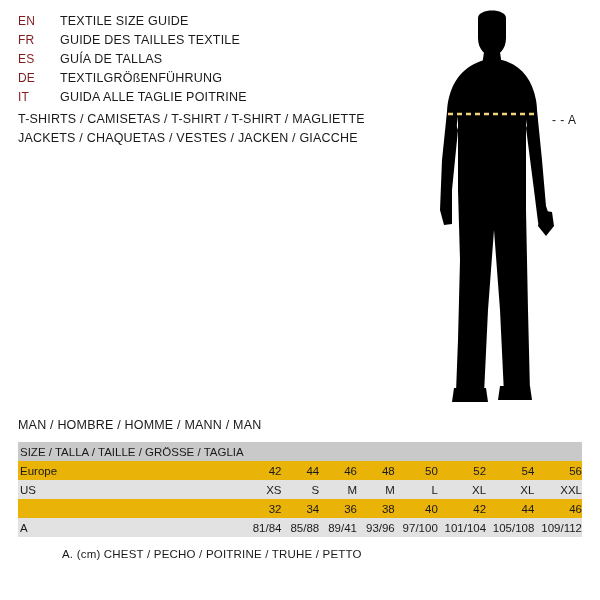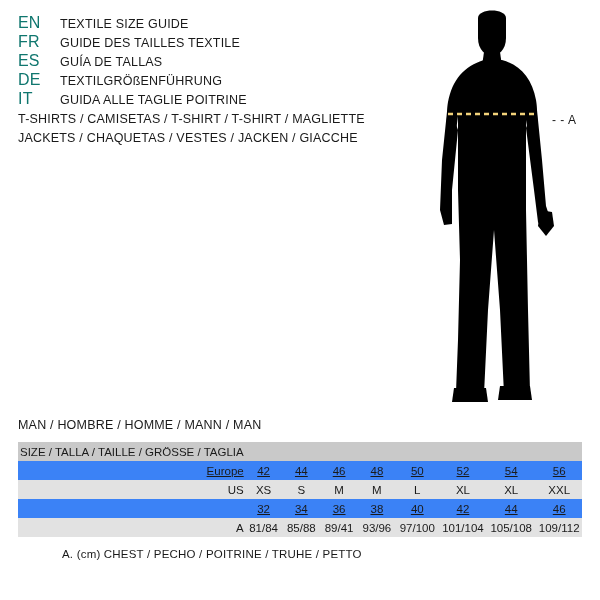--- a/index.html
+++ b/index.html
@@ -28,23 +28,23 @@
     top: 14px;
     width: 380px;
   }
   .lang-row {
     display: flex;
     align-items: baseline;
     height: 19px;
   }
   .lang-code {
     width: 42px;
-    font-size: 16px;
-    letter-spacing: 0.2px;
-    color: #0f766e;
+    font-size: 12px;
+    letter-spacing: 0.2px;
+    color: #7f1d1d;
   }
   .lang-text {
     font-size: 12.5px;
     letter-spacing: 0.2px;
     color: #1a1a1a;
   }
 
   
   .garment-block {
     position: absolute;
@@ -102,30 +102,28 @@
     vertical-align: middle;
     white-space: nowrap;
   }
   tr.row-head td {
     background: #c9c9c9;
   }
   tr.row-alt td {
     background: #e2e2e2;
   }
   tr.row-plain td {
-    background: #3b82f6;
-    text-decoration: underline;
+    background: #eab308;
   }
   td.col-label {
     width: 84px;
-    text-align: right;
   }
   td.col-val {
     width: 68px;
-    text-align: center;
+    text-align: right;
   }
 
   .footnote {
     position: absolute;
     left: 18px;
     top: 548px;
     font-size: 11.5px;
     letter-spacing: 0.2px;
     color: #1a1a1a;
     margin-left: 44px;

